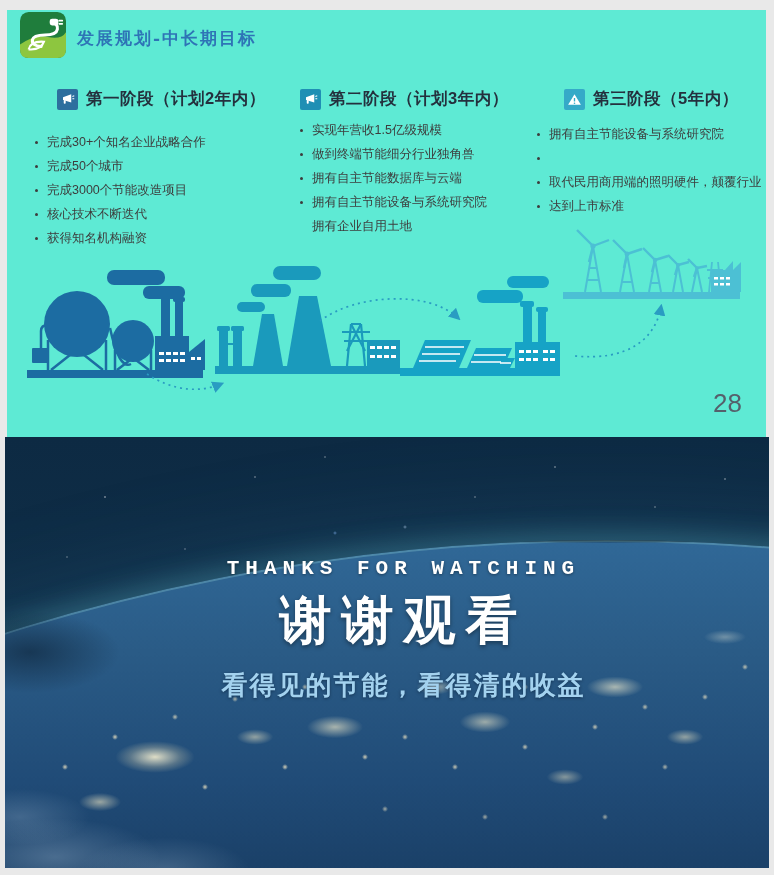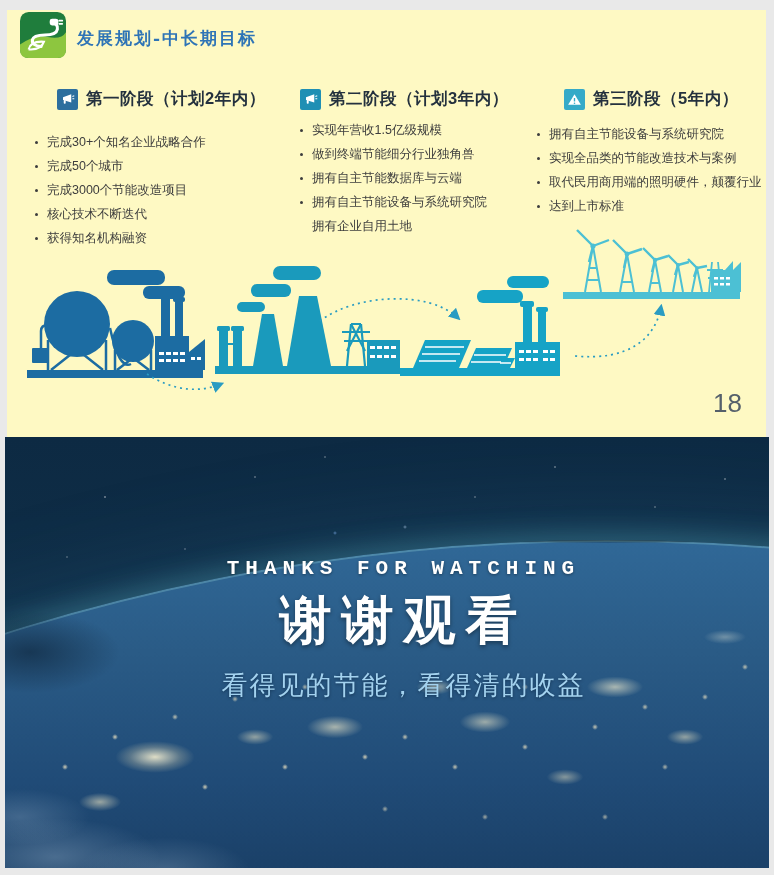--- a/index.html
+++ b/index.html
@@ -2,21 +2,21 @@
 <html><head>
 <meta charset="utf-8">
 <style>
   html,body{margin:0;padding:0;}
   body{
     width:774px;height:875px;position:relative;overflow:hidden;
     background:#e9e9e9;
     font-family:"Liberation Sans",sans-serif;
   }
   .slide{position:absolute;overflow:hidden;}
-  #slide1{left:7px;top:10px;width:759px;height:485px;background:#fef9c3;}
+  #slide1{left:7px;top:10px;width:759px;height:485px;background:#5eead4;}
   #slide2{left:5px;top:437px;width:764px;height:431px;
     background:linear-gradient(180deg,#0d2a43 0%,#103049 60%,#123551 100%);}
 
   
   .logo{position:absolute;left:13px;top:2px;width:46px;height:46px;}
   .hd-title{
     position:absolute;left:70px;top:17px;
     font-family:"DejaVu Serif","Liberation Serif",serif;
     font-size:17px;font-weight:600;letter-spacing:2px;color:#2e74b6;
   }
@@ -96,21 +96,21 @@
       radial-gradient(120px 55px at 25px 215px,rgba(8,26,44,.55),transparent 75%),
       radial-gradient(150px 55px at 50px 420px,rgba(195,218,238,.28),transparent 70%),
       radial-gradient(120px 45px at 160px 432px,rgba(195,218,238,.22),transparent 70%),
       radial-gradient(100px 40px at 15px 380px,rgba(195,218,238,.22),transparent 70%);
   }
   .s2-text{position:absolute;left:0;right:0;top:120px;text-align:center;color:#ffffff;padding-left:33px;}
   .s2-sub{font-family:"Liberation Mono","DejaVu Sans Mono",monospace;font-size:21px;font-weight:bold;letter-spacing:6px;
           text-shadow:0 1px 3px rgba(0,0,0,.4);}
   .s2-main{font-family:"DejaVu Serif","Liberation Serif",serif;font-size:52px;font-weight:600;letter-spacing:10px;margin-top:6px;
           text-shadow:0 2px 4px rgba(0,0,0,.4);}
-  .s2-tag{font-size:26px;font-weight:normal;letter-spacing:2px;margin-top:12px;color:#a3d2ef;
+  .s2-tag{font-size:26px;font-weight:bold;letter-spacing:2px;margin-top:12px;color:#a3d2ef;
           text-shadow:0 1px 3px rgba(0,20,40,.5);}
 </style>
 </head>
 <body>
 
 <div class="slide" id="slide1">
 
   <div class="logo">
     <svg width="46" height="46" viewBox="0 0 48 48">
       <rect width="48" height="48" rx="9" fill="#1f7d3c"></rect>
@@ -199,21 +199,20 @@
     </span>
     <span class="phase-ti">第三阶段（5年内）</span>
   </div>
   <div class="bullets" id="p3b">
     <div class="b">
         <span class="dot"></span>
         <span>拥有自主节能设备与系统研究院</span>
       </div>
     <div class="b">
         <span class="dot"></span>
-        <span>实现全品类的节能改造技术与案例</span>
       </div>
     <div class="b">
         <span class="dot"></span>
         <span>取代民用商用端的照明硬件，颠覆行业</span>
       </div>
     <div class="b">
         <span class="dot"></span>
         <span>达到上市标准</span>
       </div>
   </div>
@@ -355,21 +354,21 @@
       </g>
     </g>
 
     <g stroke="#2a9cc2" stroke-width="1.7" fill="none" stroke-dasharray="2 4">
       <path d="M132 146 C158 163 184 165 206 156" marker-end="url(#ah)"></path>
       <path d="M305 93 C340 66 414 62 443 90" marker-end="url(#ah)"></path>
       <path d="M560 128 C612 133 640 112 646 79" marker-end="url(#ah)"></path>
     </g>
   </svg>
 
-  <div class="pagenum">18</div>
+  <div class="pagenum">28</div>
 </div>
 
 <div class="slide" id="slide2">
   <div id="earth"></div>
   <div id="lights"></div>
   <div id="stars"></div>
   <div class="s2-text">
     <div class="s2-sub">THANKS FOR WATCHING</div>
     <div class="s2-main">谢谢观看</div>
     <div class="s2-tag">看得见的节能，看得清的收益</div>

